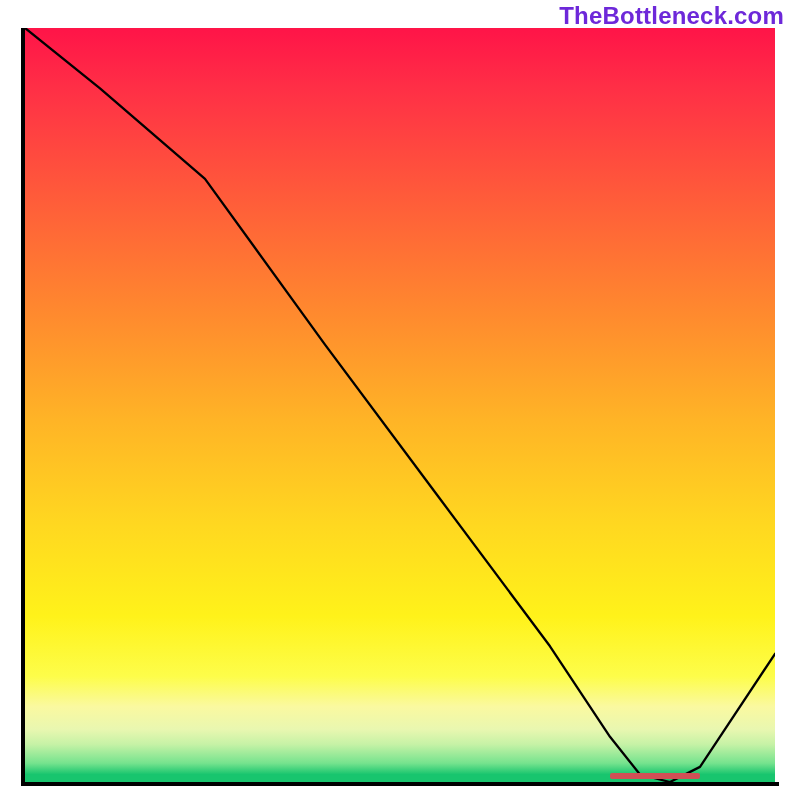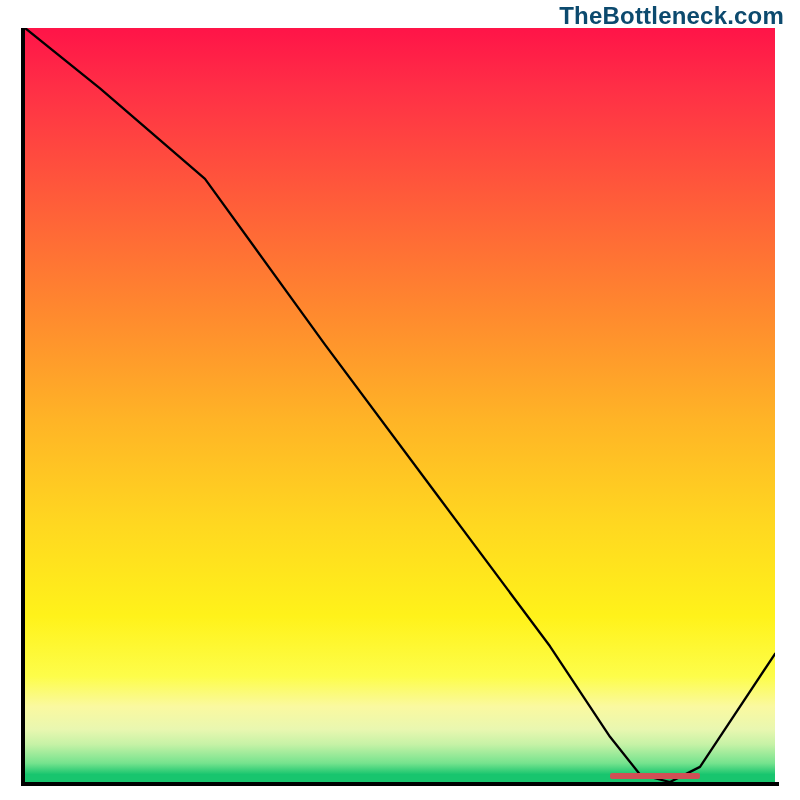--- a/index.html
+++ b/index.html
@@ -13,21 +13,21 @@
   }
   .page {
     position: relative;
     width: 800px;
     height: 800px;
   }
   .watermark {
     position: absolute;
     top: 2px;
     right: 16px;
-    color: #0c4a6e;
+    color: #6d28d9;
     font-weight: bold;
     font-size: 24px;
     letter-spacing: 0.2px;
   }
   .plot-frame {
     position: absolute;
     left: 21px;
     top: 28px;
     width: 758px;
     height: 758px;

